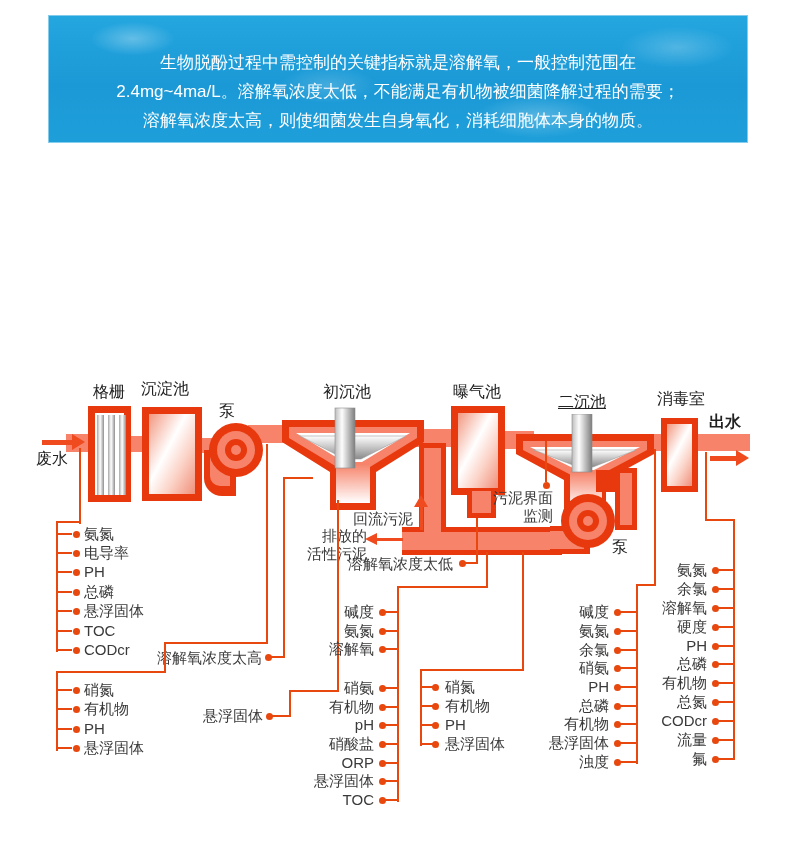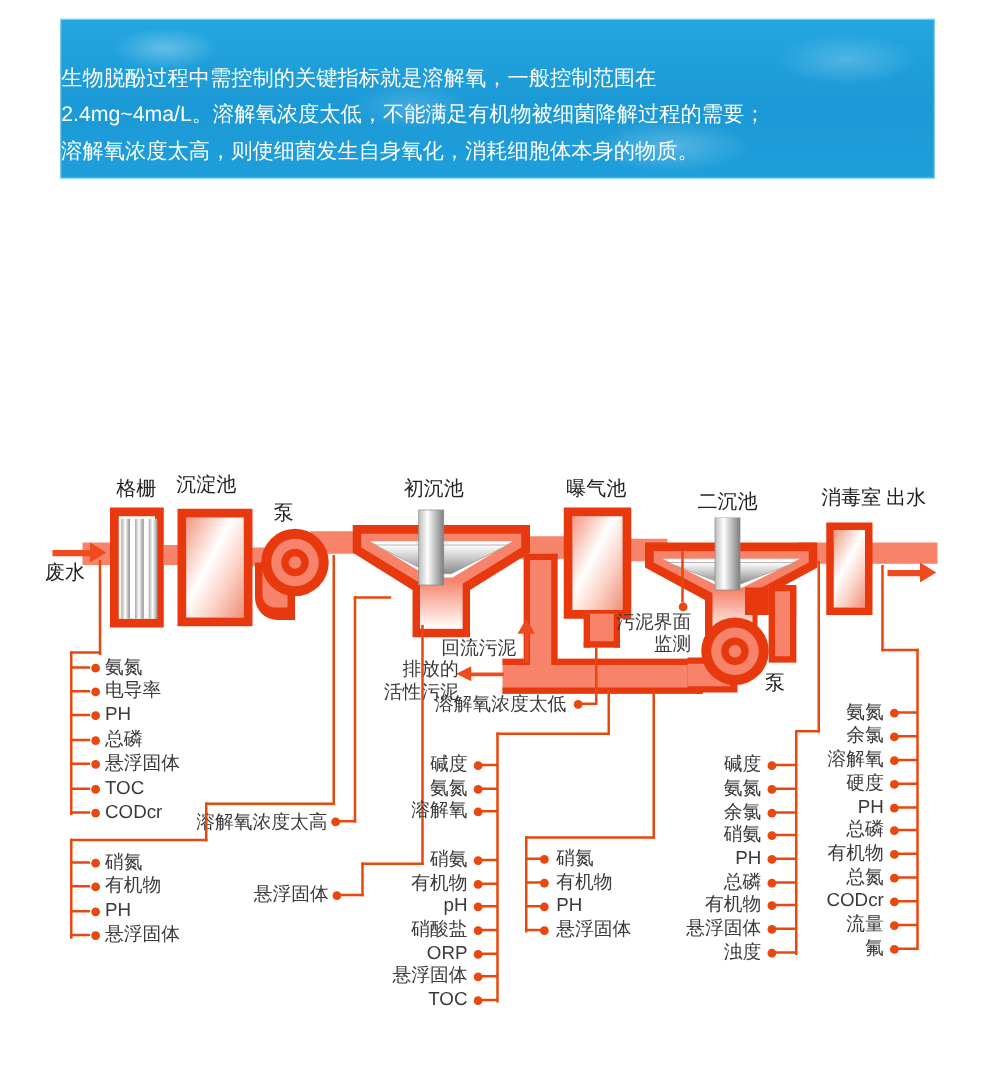--- a/index.html
+++ b/index.html
@@ -7,21 +7,21 @@
          font-family:"Liberation Sans","DejaVu Sans",sans-serif;}
   
   #banner{position:absolute;left:48px;top:15px;width:700px;height:128px;
     background:
       radial-gradient(60px 24px at 12% 18%, rgba(255,255,255,.30), rgba(255,255,255,0) 70%),
       radial-gradient(90px 30px at 70% 80%, rgba(255,255,255,.25), rgba(255,255,255,0) 70%),
       radial-gradient(70px 26px at 40% 55%, rgba(255,255,255,.18), rgba(255,255,255,0) 70%),
       radial-gradient(80px 30px at 90% 25%, rgba(255,255,255,.22), rgba(255,255,255,0) 70%),
       linear-gradient(180deg,#24a6df 0%,#1b99d6 55%,#1e9fda 100%);
     border:1px solid rgba(255,255,255,.45);box-sizing:border-box;}
-  #banner .bline{color:#ffffff;font-size:17px;line-height:29px;white-space:nowrap;}
+  #banner .bline{color:#ffffff;font-size:17px;line-height:29px;text-align:center;white-space:nowrap;}
   #banner .bwrap{padding-top:32px;}
   
   #title{position:absolute;left:24px;top:258px;width:742px;text-align:center;
          font-size:62px;font-weight:900;color:#000;letter-spacing:0px;white-space:nowrap;}
   
   .ln{position:absolute;background:#e8480e;}
   .dot{position:absolute;width:7px;height:7px;border-radius:50%;background:#e8480e;}
   .plabel{position:absolute;font-size:15px;color:#3a3a3a;white-space:nowrap;line-height:18px;}
   .eqlabel{position:absolute;font-size:16px;color:#222;white-space:nowrap;line-height:18px;}
   .pipe{position:absolute;background:#f6836a;}
@@ -128,23 +128,23 @@
 
   <div class="ln" style="left:376px;top:538px;width:27px;height:3px;background:#ef4b1f;"></div>
   <div class="tri" style="left:365px;top:533px;border-right:12px solid #ef4b1f;border-top:6px solid transparent;border-bottom:6px solid transparent;"></div>
 
   <div class="eqlabel" style="left:36px;top:450px;">废水</div>
   <div class="eqlabel" style="left:93px;top:383px;">格栅</div>
   <div class="eqlabel" style="left:141px;top:380px;">沉淀池</div>
   <div class="eqlabel" style="left:219px;top:402px;">泵</div>
   <div class="eqlabel" style="left:323px;top:383px;">初沉池</div>
   <div class="eqlabel" style="left:453px;top:383px;">曝气池</div>
-  <div class="eqlabel" style="left:558px;top:393px;">二沉池</div>
+  <div class="eqlabel" style="left:558px;top:393px;text-decoration:underline;">二沉池</div>
   <div class="eqlabel" style="left:657px;top:390px;">消毒室</div>
-  <div class="eqlabel" style="left:709px;top:390px;">出水</div>
+  <div class="eqlabel" style="left:709px;top:413px;font-weight:bold;">出水</div>
   <div class="eqlabel" style="left:612px;top:538px;">泵</div>
 
   <div class="plabel" style="right:377px;top:510px;">回流污泥</div>
   <div class="plabel" style="right:423px;top:527px;">排放的</div>
   <div class="plabel" style="right:423px;top:545px;">活性污泥</div>
   <div class="plabel" style="right:337px;top:555px;">溶解氧浓度太低</div>
   <div class="plabel" style="right:237px;top:489px;">污泥界面</div>
   <div class="plabel" style="right:237px;top:507px;">监测</div>
   <div class="plabel" style="right:528px;top:649px;">溶解氧浓度太高</div>
   <div class="plabel" style="right:527px;top:707px;">悬浮固体</div>

